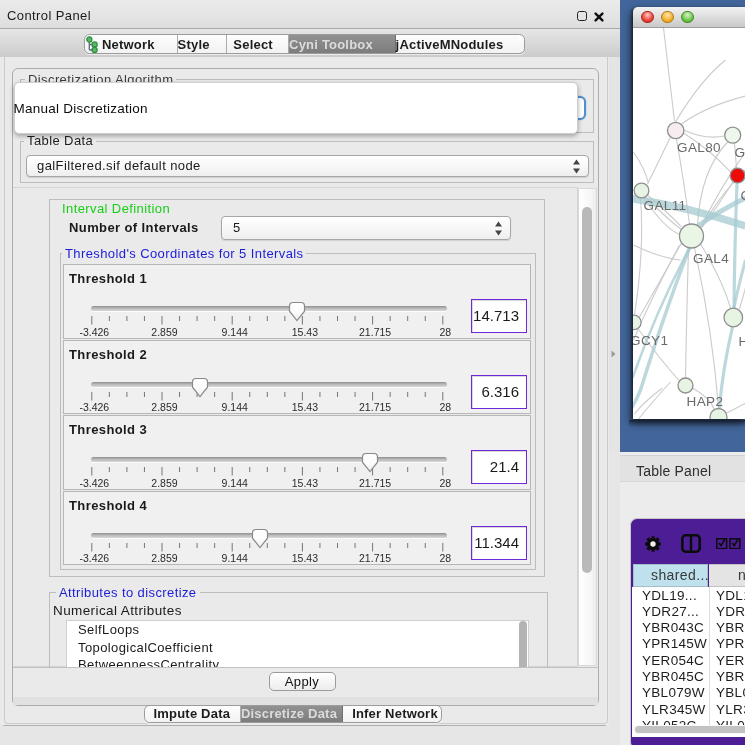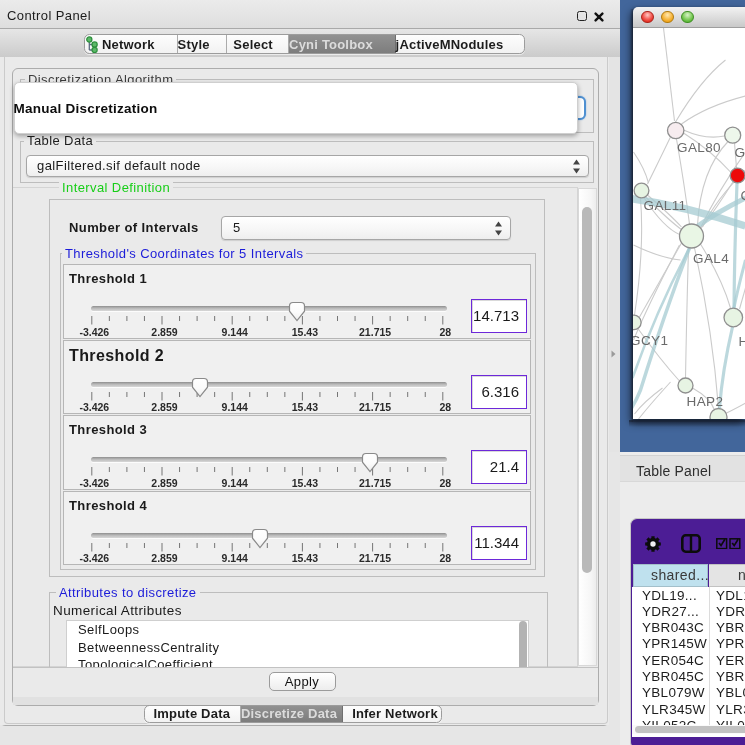--- a/index.html
+++ b/index.html
@@ -1,19 +1,19 @@
 <!DOCTYPE html>
 <html><head><meta charset="utf-8"><style>
 *{margin:0;padding:0;box-sizing:border-box}
 html,body{width:745px;height:745px}
 body{position:relative;font-family:"Liberation Sans",sans-serif;background:#E6E6E6;overflow:hidden;letter-spacing:0.4px}
 .abs{position:absolute}
 .trow{width:468px;height:74.5px;background:#F0F0F0;border:1px solid #b6b6b6}
 .track{width:356px;height:5px;border-radius:3px;background:linear-gradient(180deg,#8e8e8e 0%,#b9b9b9 45%,#d8d8d8 100%);box-shadow:0 1px 0 rgba(255,255,255,0.8)}
-.tlab{font-size:10.5px;font-weight:bold;color:#2a2a2a;text-align:center;letter-spacing:0}
+.tlab{font-size:10.5px;font-weight:normal;color:#2a2a2a;text-align:center;letter-spacing:0}
 .vbox{left:407px;top:34px;width:56px;height:34px;background:#fff;border:1px solid #6d28d9;box-shadow:inset 1px 1px 0 #d9d9d9;font-size:15px;color:#1a1a1a;text-align:right;padding-right:7px;line-height:32px;letter-spacing:0}
 .fs{border:1px solid #bdbdbd}
 .leg{position:absolute;background:#EAEAEA;padding:0 3px;font-size:13px;line-height:13px;height:13px;white-space:nowrap}
 .combo{background:linear-gradient(180deg,#ffffff 0%,#f6f6f6 60%,#eeeeee 100%);border:1px solid #a6a6a6;border-radius:4px;box-shadow:0 1px 1px rgba(0,0,0,0.12);font-size:13px;color:#1a1a1a}
 .seg{display:flex;height:20px;border:1px solid #9c9c9c;border-radius:5.5px;overflow:hidden;background:linear-gradient(#fdfdfd,#f2f2f2);box-shadow:0 1px 0 rgba(255,255,255,0.6)}
 .seg>div{display:flex;align-items:center;justify-content:flex-start;font-size:13px;font-weight:bold;color:#1c1c1c;border-right:1px solid #ababab;height:100%;letter-spacing:0.2px}
 .seg>div:last-child{border-right:none}
 .seg .sel{background:linear-gradient(#919191,#7d7d7d);color:#DCDCDC;border-right-color:#6f6f6f}
 </style></head>
 <body>
@@ -54,21 +54,21 @@
       <path d="M4.5 0.5 L8 5.5 H1 Z" fill="#444"></path>
       <path d="M4.5 14.5 L1 9.5 H8 Z" fill="#444"></path>
     </svg></div>
 <div class="abs" style="left:13px;top:187px;width:564.5px;height:480px;border:1px solid #d4d4d4;border-left:none"></div>
 <div class="abs" style="left:577.5px;top:188px;width:19.5px;height:478px;background:linear-gradient(90deg,#ffffff,#f6f6f6 70%,#ededed);border:1px solid #d8d8d8"></div>
 <div class="abs" style="left:581.5px;top:207px;width:10px;height:366px;background:#b9b9b9;border-radius:5px"></div>
 <svg class="abs" style="left:611px;top:350px" width="5" height="8" viewBox="0 0 5 8">
     <path d="M0.5 0.5 L4.5 4 L0.5 7.5 Z" fill="#9a9a9a"></path>
   </svg>
 <div class="abs fs" style="left:49px;top:198.5px;width:496px;height:378.5px"></div>
-<div class="abs leg" style="left:59px;top:181px;color:#17CE17">Interval Definition</div>
+<div class="abs leg" style="left:59px;top:202px;color:#17CE17">Interval Definition</div>
 <div class="abs" style="left:69px;top:220px;font-size:13px;font-weight:bold;color:#1a1a1a">Number of Intervals</div>
 <div class="abs combo" style="left:221px;top:215.5px;width:290px;height:24px;line-height:22px;padding-left:11px">5
 <svg width="9" height="15" viewBox="0 0 9 15" style="position:absolute;right:7px;top:4px">
       <path d="M4.5 0.5 L8 5.5 H1 Z" fill="#444"></path>
       <path d="M4.5 14.5 L1 9.5 H8 Z" fill="#444"></path>
     </svg></div>
 <div class="abs fs" style="left:60px;top:253px;width:476px;height:317px"></div>
 <div class="abs leg" style="left:62px;top:246.5px;color:#1c1cd9">Threshold's Coordinates for 5 Intervals</div>
 <div class="abs trow" style="left:63px;top:264px">
     <div class="abs" style="left:5px;top:6px;font-weight:bold;font-size:13px;color:#1a1a1a">Threshold 1</div>
@@ -88,21 +88,21 @@
         <linearGradient id="tg1" x1="0" y1="0" x2="0" y2="1">
           <stop offset="0" stop-color="#ffffff"></stop>
           <stop offset="0.55" stop-color="#fbfbfb"></stop>
           <stop offset="1" stop-color="#ededed"></stop>
         </linearGradient>
       </defs>
     </svg>
     <div class="abs vbox">14.713</div>
   </div>
 <div class="abs trow" style="left:63px;top:339.5px">
-    <div class="abs" style="left:5px;top:6px;font-weight:bold;font-size:16px;color:#1a1a1a">Threshold 2</div>
+    <div class="abs" style="left:5px;top:6px;font-weight:bold;font-size:13px;color:#1a1a1a">Threshold 2</div>
     <div class="abs track" style="left:27px;top:41px"></div>
     <svg width="356" height="10" style="position:absolute;left:27px;top:51px" viewBox="0 0 356 10">
       <path d="M0.8 0V8.5M18.35 0V5M35.9 0V5M53.45 0V5M71.0 0V8.5M88.55 0V5M106.1 0V5M123.65 0V5M141.2 0V8.5M158.75 0V5M176.3 0V5M193.85 0V5M211.4 0V8.5M228.95 0V5M246.5 0V5M264.05 0V5M281.6 0V8.5M299.15 0V5M316.7 0V5M334.25 0V5M351.8 0V8.5" stroke="#757575" stroke-width="1" fill="none"></path>
     </svg>
     <div class="abs tlab" style="left:0.3px;top:60.5px;width:60px">-3.426</div>
     <div class="abs tlab" style="left:70.5px;top:60.5px;width:60px">2.859</div>
     <div class="abs tlab" style="left:140.7px;top:60.5px;width:60px">9.144</div>
     <div class="abs tlab" style="left:210.9px;top:60.5px;width:60px">15.43</div>
     <div class="abs tlab" style="left:281.1px;top:60.5px;width:60px">21.715</div>
     <div class="abs tlab" style="left:351.3px;top:60.5px;width:60px">28</div>
@@ -164,34 +164,34 @@
         </linearGradient>
       </defs>
     </svg>
     <div class="abs vbox">11.344</div>
   </div>
 <div class="abs fs" style="left:49px;top:592px;width:499px;height:75px;border-bottom:none"></div>
 <div class="abs leg" style="left:56px;top:586px;color:#1c1cd9">Attributes to discretize</div>
 <div class="abs" style="left:53px;top:602.5px;font-size:13.5px;font-weight:normal;color:#1a1a1a">Numerical Attributes</div>
 <div class="abs" style="left:66px;top:620px;width:463px;height:47px;background:#fff;border:1px solid #cfcfcf;border-bottom:none;overflow:hidden;font-size:13px;color:#1a1a1a">
     <div style="padding-left:11px;height:17.6px;line-height:18px">SelfLoops</div>
+    <div style="padding-left:11px;height:17.6px;line-height:18px">TopologicalCoefficient</div>
     <div style="padding-left:11px;height:17.6px;line-height:18px">BetweennessCentrality</div>
-    <div style="padding-left:11px;height:17.6px;line-height:18px">TopologicalCoefficient</div>
     <div class="abs" style="right:1px;top:0px;width:8.5px;height:47px;background:#b3b3b3;border-radius:4px 4px 0 0"></div>
   </div>
 <div class="abs" style="left:13px;top:667px;width:585px;height:30px;background:#EAEAEA;border-top:1px solid #c2c2c2"></div>
 <div class="abs" style="left:13px;top:697px;width:585px;height:8px;background:#E1E1E1"></div>
 <div class="abs" style="left:268.5px;top:672px;width:67px;height:19px;background:linear-gradient(#ffffff,#ededed);border:1px solid #9b9b9b;border-radius:5px;font-size:13px;color:#111;text-align:center;line-height:17px">Apply</div>
 <div class="abs seg" style="left:143.5px;top:704.5px;width:298px;height:18px">
 <div style="width:97px;padding-left:9px">Impute Data</div>
 <div class="sel" style="width:103px">Discretize Data</div>
 <div style="width:98px;padding-left:9px">Infer Network</div>
 </div>
 <div class="abs" style="left:13.5px;top:82px;width:564px;height:52px;background:#fff;border:1px solid #cfcfcf;border-radius:5px;box-shadow:0 2px 5px rgba(0,0,0,0.33);z-index:50">
-<div class="abs" style="top:17.5px;left:-1px;font-size:13.5px;font-weight:bold;color:#0d0d0d;letter-spacing:0.25px">Manual Discretization</div>
+<div class="abs" style="top:17.5px;left:-1px;font-size:13.5px;font-weight:normal;color:#0d0d0d;letter-spacing:0.25px">Manual Discretization</div>
 </div>
 <div class="abs" style="left:632.5px;top:7px;width:112.5px;height:412px;border-radius:5px 0 0 0;box-shadow:-2px 4px 9px rgba(0,0,0,0.62), -1px 1px 3px rgba(0,0,0,0.4)"></div>
 <div class="abs" style="left:632.5px;top:7px;width:112.5px;height:20.5px;background:linear-gradient(#F2F2F2,#C9C9C9);border-radius:5px 0 0 0;border-bottom:1px solid #9e9e9e"></div>
 <div class="abs" style="left:641.2px;top:10.5px;width:12.6px;height:12.6px;border-radius:50%;background:radial-gradient(circle at 50% 30%, #ffc9c4 0%, #f4635c 45%, #e63529 72%, #ce2317 100%);border:1px solid #aa241c"></div>
 <div class="abs" style="left:661.2px;top:10.5px;width:12.6px;height:12.6px;border-radius:50%;background:radial-gradient(circle at 50% 30%, #ffe8b0 0%, #f8bd4e 45%, #f0a51d 72%, #d88e11 100%);border:1px solid #b07b10"></div>
 <div class="abs" style="left:681.2px;top:10.5px;width:12.6px;height:12.6px;border-radius:50%;background:radial-gradient(circle at 50% 30%, #d8f2c8 0%, #8ad169 45%, #60ba3c 72%, #48a429 100%);border:1px solid #3f8f25"></div>
 <div class="abs" style="left:629px;top:419.5px;width:116px;height:2.5px;background:rgba(20,26,42,0.62)"></div>
 <div class="abs" style="left:629px;top:422px;width:116px;height:5px;background:linear-gradient(rgba(20,26,42,0.45),rgba(20,26,42,0))"></div>
 <div class="abs" style="left:629.5px;top:9px;width:3px;height:413px;background:linear-gradient(90deg,rgba(25,30,42,0),rgba(25,30,42,0.38))"></div>
 <div class="abs" style="left:632.5px;top:28px;width:112.5px;height:391px;background:#fff;overflow:hidden">

